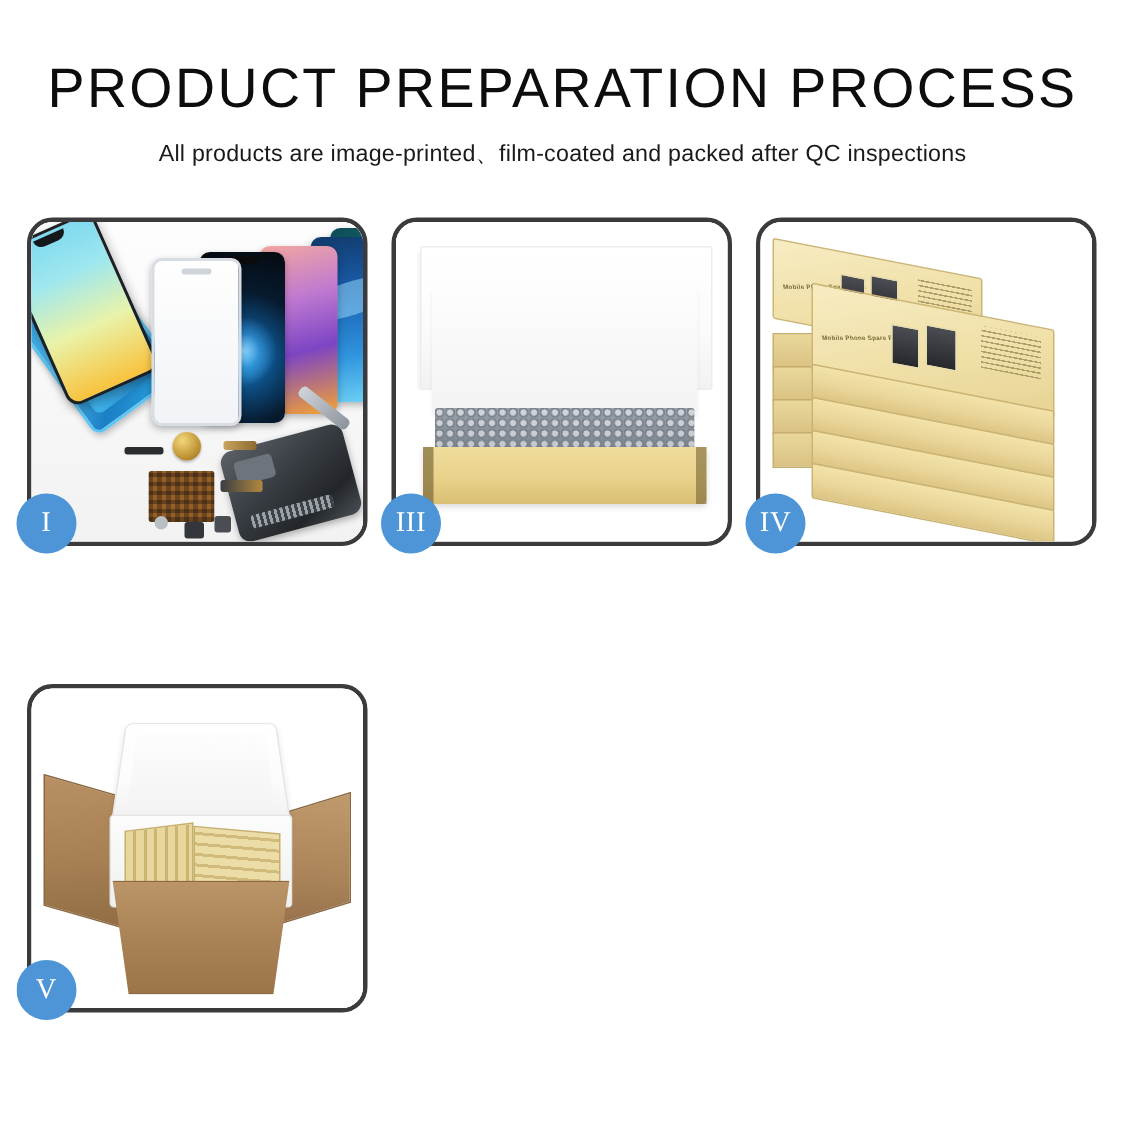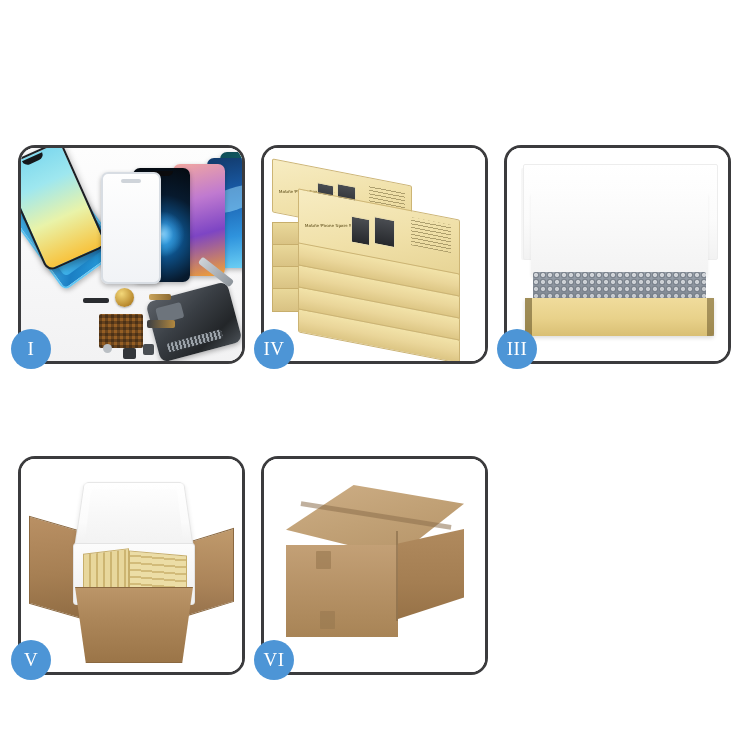--- a/index.html
+++ b/index.html
@@ -390,20 +390,22 @@
   }
   .sc-edge {
     position:absolute; left:132px; top:72px; width:2px; height:90px;
     background: rgba(120,94,62,.5);
   }
 </style>
 </head>
 <body>
 
 <div class="header">
+  <h1 class="page-title">PRODUCT PREPARATION PROCESS</h1>
+  <p class="page-subtitle">All products are image-printed、film-coated and packed after QC inspections</p>
 </div>
 
 <div class="process-grid">
 
   <div class="panel">
     <div class="panel-inner">
       <div class="scene-parts">
         <div class="phone-fan">
           <div class="ph ph-1"></div>
           <div class="ph ph-2"></div>
@@ -424,87 +426,73 @@
         <div class="scr-3"></div>
         <div class="tweezer"></div>
       </div>
     </div>
     <div class="badge">I</div>
   </div>
 
 
   <div class="panel">
     <div class="panel-inner">
-      <div class="scene-stack">
-
-        <div class="sb-side" style="left:8px; top:74px; width:44px; height:22px;"></div>
-        <div class="sb-side" style="left:8px; top:96px; width:44px; height:22px;"></div>
-        <div class="sb-side" style="left:8px; top:118px; width:44px; height:22px;"></div>
-        <div class="sb-side" style="left:8px; top:140px; width:44px; height:22px;"></div>
-
-        <div class="sb-top" style="left:8px; top:24px; width:138px; height:52px; transform:skewY(11deg);">
-          <div class="sb-label" style="left:6px; top:28px;">Mobile Phone Spare Parts</div>
-          <div class="sb-chip" style="left:44px; top:14px; width:15px; height:22px;"></div>
-          <div class="sb-chip" style="left:64px; top:11px; width:17px; height:23px;"></div>
-          <div class="sb-lines" style="left:96px; top:6px; width:36px; height:24px;"></div>
-        </div>
-
-        <div class="sb-top" style="left:34px; top:56px; width:160px; height:58px; transform:skewY(11deg);">
-          <div class="sb-label" style="left:6px; top:32px;">Mobile Phone Spare Parts</div>
-          <div class="sb-chip" style="left:52px; top:16px; width:17px; height:25px;"></div>
-          <div class="sb-chip" style="left:75px; top:12px; width:19px; height:26px;"></div>
-          <div class="sb-lines" style="left:112px; top:6px; width:40px; height:28px;"></div>
-        </div>
-
-        <div class="sb" style="left:34px; top:110px; width:160px; height:22px; transform:skewY(11deg);"></div>
-        <div class="sb" style="left:34px; top:132px; width:160px; height:22px; transform:skewY(11deg);"></div>
-        <div class="sb" style="left:34px; top:154px; width:160px; height:22px; transform:skewY(11deg);"></div>
-        <div class="sb" style="left:34px; top:176px; width:160px; height:22px; transform:skewY(11deg);"></div>
-      </div>
-    </div>
-    <div class="badge">IV</div>
-  </div>
-
-  <div class="panel">
-    <div class="panel-inner">
       <div class="scene-kraft">
         <div class="kraft-flap-l"></div>
         <div class="kraft-flap-r"></div>
         <div class="kraft-lid"></div>
         <div class="kraft-foam"></div>
         <div class="kraft-wrap"></div>
         <div class="kraft-base"></div>
       </div>
     </div>
     <div class="badge">III</div>
+  </div>
+
+  <div class="panel">
+    <div class="panel-inner">
+      <div class="scene-stack">
+
+        <div class="sb-side" style="left:8px; top:74px; width:44px; height:22px;"></div>
+        <div class="sb-side" style="left:8px; top:96px; width:44px; height:22px;"></div>
+        <div class="sb-side" style="left:8px; top:118px; width:44px; height:22px;"></div>
+        <div class="sb-side" style="left:8px; top:140px; width:44px; height:22px;"></div>
+
+        <div class="sb-top" style="left:8px; top:24px; width:138px; height:52px; transform:skewY(11deg);">
+          <div class="sb-label" style="left:6px; top:28px;">Mobile Phone Spare Parts</div>
+          <div class="sb-chip" style="left:44px; top:14px; width:15px; height:22px;"></div>
+          <div class="sb-chip" style="left:64px; top:11px; width:17px; height:23px;"></div>
+          <div class="sb-lines" style="left:96px; top:6px; width:36px; height:24px;"></div>
+        </div>
+
+        <div class="sb-top" style="left:34px; top:56px; width:160px; height:58px; transform:skewY(11deg);">
+          <div class="sb-label" style="left:6px; top:32px;">Mobile Phone Spare Parts</div>
+          <div class="sb-chip" style="left:52px; top:16px; width:17px; height:25px;"></div>
+          <div class="sb-chip" style="left:75px; top:12px; width:19px; height:26px;"></div>
+          <div class="sb-lines" style="left:112px; top:6px; width:40px; height:28px;"></div>
+        </div>
+
+        <div class="sb" style="left:34px; top:110px; width:160px; height:22px; transform:skewY(11deg);"></div>
+        <div class="sb" style="left:34px; top:132px; width:160px; height:22px; transform:skewY(11deg);"></div>
+        <div class="sb" style="left:34px; top:154px; width:160px; height:22px; transform:skewY(11deg);"></div>
+        <div class="sb" style="left:34px; top:176px; width:160px; height:22px; transform:skewY(11deg);"></div>
+      </div>
+    </div>
+    <div class="badge">IV</div>
   </div>
 
   <div class="panel">
     <div class="panel-inner">
       <div class="scene-carton">
         <div class="ct-flap-l"></div>
         <div class="ct-flap-r"></div>
         <div class="foam-lid"></div>
         <div class="foam-box"></div>
         <div class="prod-row-a"></div>
         <div class="prod-row-b"></div>
         <div class="ct-body"></div>
       </div>
     </div>
     <div class="badge">V</div>
   </div>
 
-  <div class="panel">
-    <div class="panel-inner">
-      <div class="scene-sealed">
-        <div class="sc-top"></div>
-        <div class="sc-seam"></div>
-        <div class="sc-front"></div>
-        <div class="sc-side"></div>
-        <div class="sc-edge"></div>
-        <div class="sc-tape-a"></div>
-        <div class="sc-tape-b"></div>
-      </div>
-    </div>
-    <div class="badge">VI</div>
-  </div>
 
 </div>
 
 </body></html>

